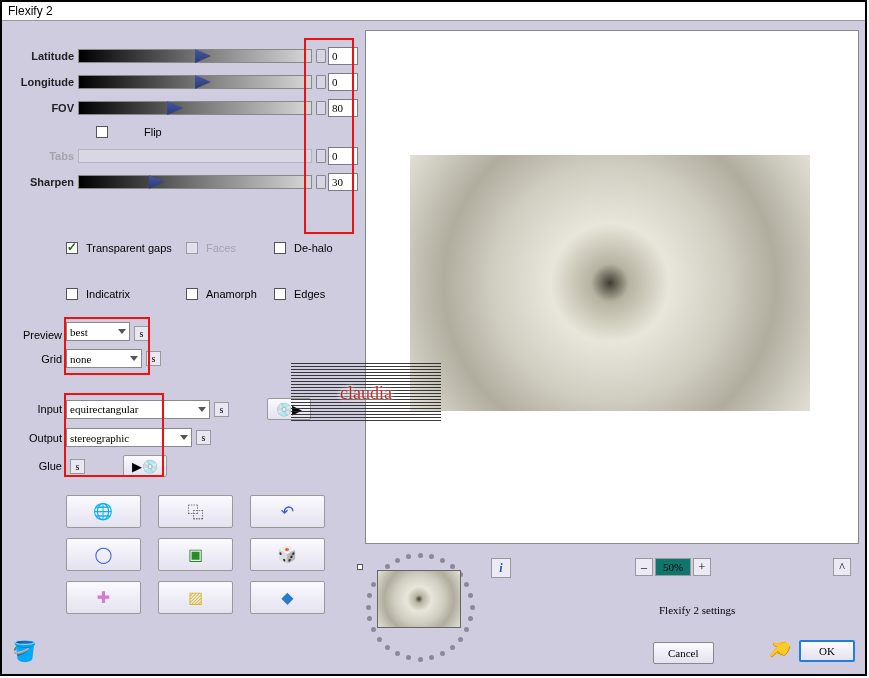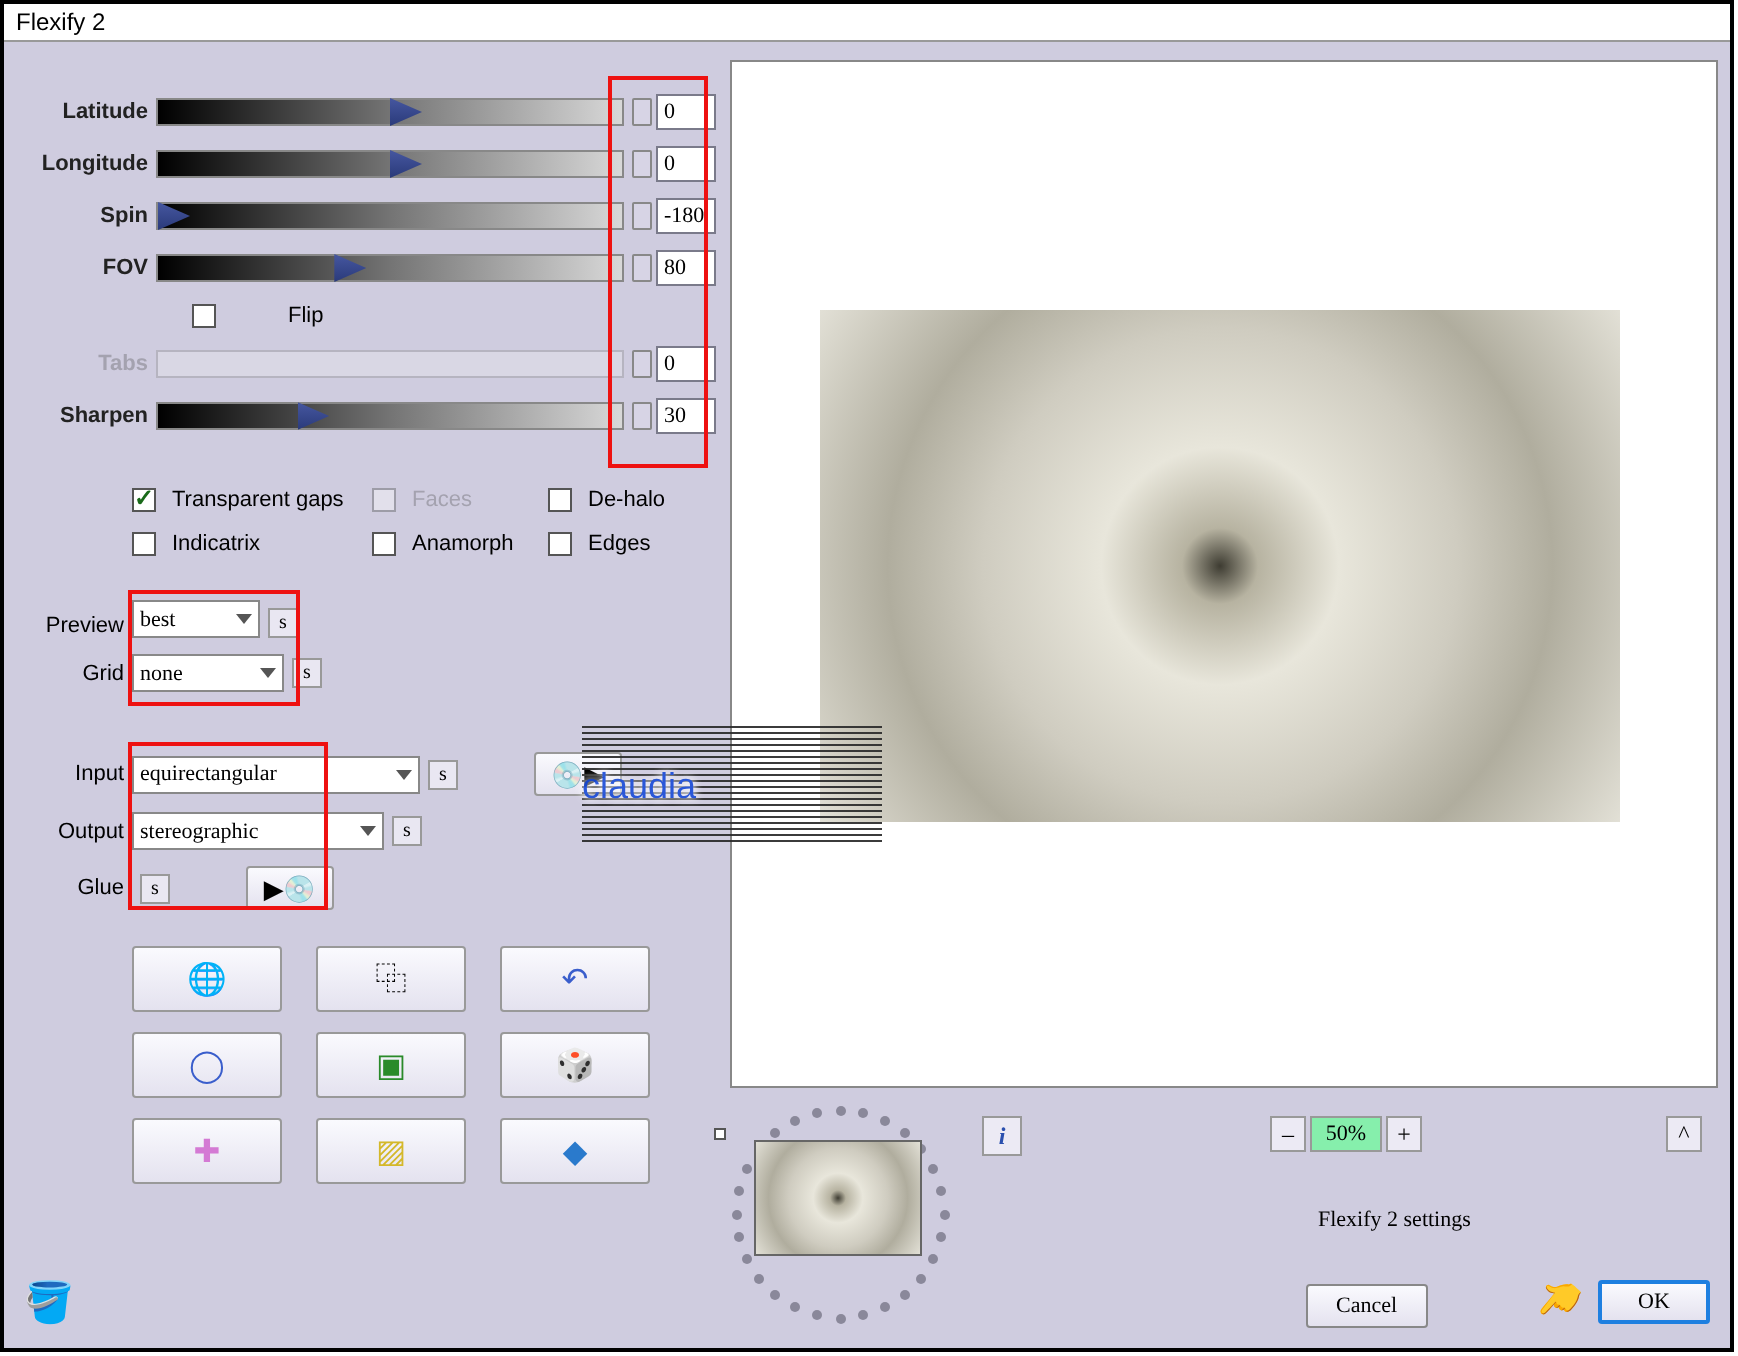--- a/index.html
+++ b/index.html
@@ -55,24 +55,24 @@
     width: 150px; height: 60px;
     pointer-events: none;
     opacity: .92;
   }
   .watermark .lines {
     position: absolute; inset: 0;
     background: repeating-linear-gradient(#2a2a2a 0 1px, transparent 1px 3px);
   }
   .watermark .text {
     position: absolute; left: 0; right: 0; top: 20px;
-    text-align: left;
-    font-family: Liberation Sans, sans-serif;
+    text-align: center;
+    font-family: Liberation Serif, serif;
     font-size: 18px;
-    color: #1d4ed8;
+    color: #b91c1c;
     text-shadow: 0 0 4px #fff, 0 0 4px #fff;
   }
 
   .bottom-bar {
     position: absolute;
     left: 359px; top: 522px;
     width: 494px; height: 124px;
   }
 
   
@@ -138,20 +138,21 @@
     content: '✓';
     position: absolute;
     left: 0; top: -3px;
     font-size: 12px;
     color: #1a6a1a;
     font-weight: bold;
   }
   .cb-row {
     display: flex; align-items: center;
     gap: 4px;
+    margin-top: 24px;
   }
 
   
   .swatch {
     width: 16px; height: 13px;
     border: 1px solid #555;
     display: inline-block;
     vertical-align: middle;
   }
 
@@ -232,21 +233,21 @@
 
   .zoom-group { display:inline-flex; align-items:center; gap:2px;}
   .zoom-btn {
     width: 18px; height: 18px;
     border:1px solid #999; background:#eceaf4;
     font:12px Tahoma; cursor:pointer;
     display:inline-flex;align-items:center;justify-content:center;
   }
   .zoom-val {
     width: 36px; height: 18px;
-    border:1px solid #999; background:#86efac;
+    border:1px solid #999; background:#0f766e;
     display:inline-flex;align-items:center;justify-content:center;
     font:11px Tahoma;
   }
 
   .dlg-btn {
     height: 22px; padding: 0 14px;
     border:1px solid #888; background: linear-gradient(#fafafe,#e4e2ef);
     font:11px Tahoma;
     cursor:pointer;
     border-radius:2px;
@@ -283,28 +284,20 @@
           <div class="nudge-btn"></div>
           <input class="num-input" value="0" style="">
         </div>
         <div class="slider-row">
           <div class="slider-label">Longitude</div>
           <div class="slider-track">
               <div class="slider-thumb" style="left:50%"></div>
             </div>
           <div class="nudge-btn"></div>
           <input class="num-input" value="0" style="">
-        </div>
-        <div class="slider-row">
-          <div class="slider-label">Spin</div>
-          <div class="slider-track">
-              <div class="slider-thumb" style="left:0%"></div>
-            </div>
-          <div class="nudge-btn"></div>
-          <input class="num-input" value="-180" style="">
         </div>
         <div class="slider-row">
           <div class="slider-label">FOV</div>
           <div class="slider-track">
               <div class="slider-thumb" style="left:38%"></div>
             </div>
           <div class="nudge-btn"></div>
           <input class="num-input" value="80" style="">
         </div>
 

